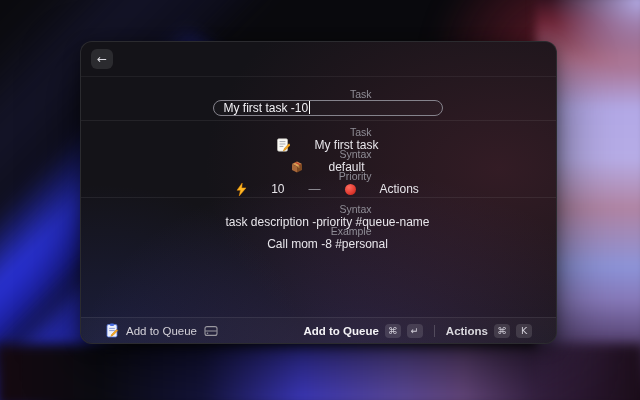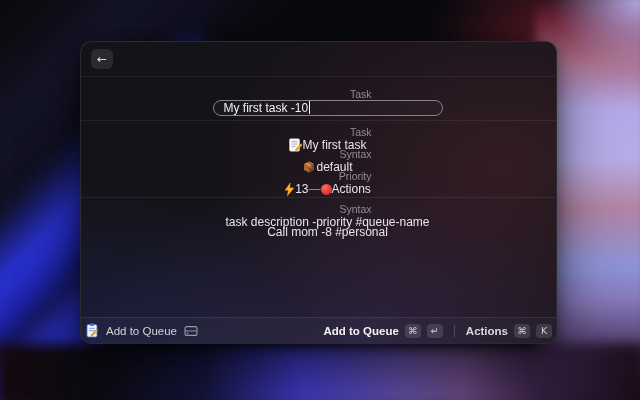--- a/index.html
+++ b/index.html
@@ -43,38 +43,38 @@
     border-bottom:1px solid rgba(255,255,255,0.06); }
   .back-btn { width:22px; height:20px; border:none; border-radius:6px; cursor:pointer;
     background:rgba(255,255,255,0.10); color:#d9d8de; font-size:12px; line-height:1;
     display:flex; align-items:center; justify-content:center;
     font-family:"DejaVu Sans",sans-serif; }
 
   .form-section { height:44px; display:flex; align-items:center;
     border-bottom:1px solid rgba(255,255,255,0.07); }
   .row { display:flex; align-items:center; width:100%; height:22px;flex-direction:column; }
   .row-label { width:106px; text-align:right; color:#8f8d96; font-size:10.5px; flex:none; }
-  .row-value { margin-left:18px; color:#e7e5ea; font-size:12px; display:flex; align-items:center; gap:0; white-space:nowrap; }
+  .row-value { margin-left:18px; color:#e7e5ea; font-size:12px; display:flex; align-items:center; gap:24px; white-space:nowrap; }
 
   .textbox { margin-left:18px; width:230px; height:28px; border:1px solid #85838c; border-radius:11px;
     background:rgba(255,255,255,0.02); color:#f2f1f5; font-size:12px;
     display:flex; align-items:center; padding:0 10px; cursor:text; }
   .caret { width:1px; height:13px; background:#ffffff; margin-left:1px; flex:none; }
 
   .preview-section { padding:5px 0; border-bottom:1px solid rgba(255,255,255,0.07); }
   .help-section { padding:5px 0; }
   .dash { color:#9a98a0; }
 
   .icon { display:inline-flex; align-items:center; justify-content:center; flex:none; }
   .red-dot { width:11px; height:11px; border-radius:50%;
     background:radial-gradient(circle at 35% 30%, #ff6b5e, #e03a30 60%, #a81d14); }
 
   .footer { position:absolute; left:0; right:0; bottom:0; height:26px;
     border-top:1px solid rgba(255,255,255,0.08); background:rgba(255,255,255,0.025);
-    display:flex; align-items:center; padding:0 4px; }
+    display:flex; align-items:center; padding:0 24px; }
   .footer-left { display:flex; align-items:center; gap:7px; color:#d3d1d8; font-size:11.5px; }
   .footer-right { margin-left:auto; display:flex; align-items:center; gap:6px; }
   .action-primary { color:#f4f3f6; font-weight:bold; font-size:11.5px; cursor:pointer; }
   .action-secondary { color:#dad8de; font-size:11.5px; cursor:pointer;font-weight:bold; }
   .keycap { min-width:16px; height:14px; padding:0 3px; border-radius:4px;
     background:rgba(255,255,255,0.12); color:#cfccd6; font-size:9.5px;
     display:flex; align-items:center; justify-content:center;
     font-family:"DejaVu Sans",sans-serif; }
   .footer-divider { width:1px; height:12px; background:rgba(255,255,255,0.18); margin:0 5px; }
 </style>
@@ -140,34 +140,35 @@
         </div>
       </div>
       <div class="row">
         <div class="row-label">Priority</div>
         <div class="row-value">
           <span class="icon">
             <svg width="11" height="13" viewBox="0 0 11 13">
               <polygon points="6.2,0 1,7.2 4.4,7.2 3.2,13 10,4.9 5.8,4.9" fill="#fdb827" stroke="#ef8e00" stroke-width="0.5"></polygon>
             </svg>
           </span>
-          <span>13</span>
+          <span>10</span>
           <span class="dash">—</span>
           <span class="red-dot icon"></span>
           <span>Actions</span>
         </div>
       </div>
     </div>
 
     <div class="help-section">
       <div class="row">
         <div class="row-label">Syntax</div>
         <div class="row-value">task description -priority #queue-name</div>
       </div>
       <div class="row">
+        <div class="row-label">Example</div>
         <div class="row-value">Call mom -8 #personal</div>
       </div>
     </div>
 
     <div class="footer">
       <div class="footer-left">
         <span class="icon">
           <svg width="14" height="15" viewBox="0 0 14 15">
             <rect x="2" y="1.6" width="10" height="12.4" rx="1.4" fill="#eef1fb" stroke="#4a6ee0" stroke-width="0.8"></rect>
             <rect x="5" y="0.4" width="4" height="2.6" rx="0.9" fill="#4a6ee0"></rect>

